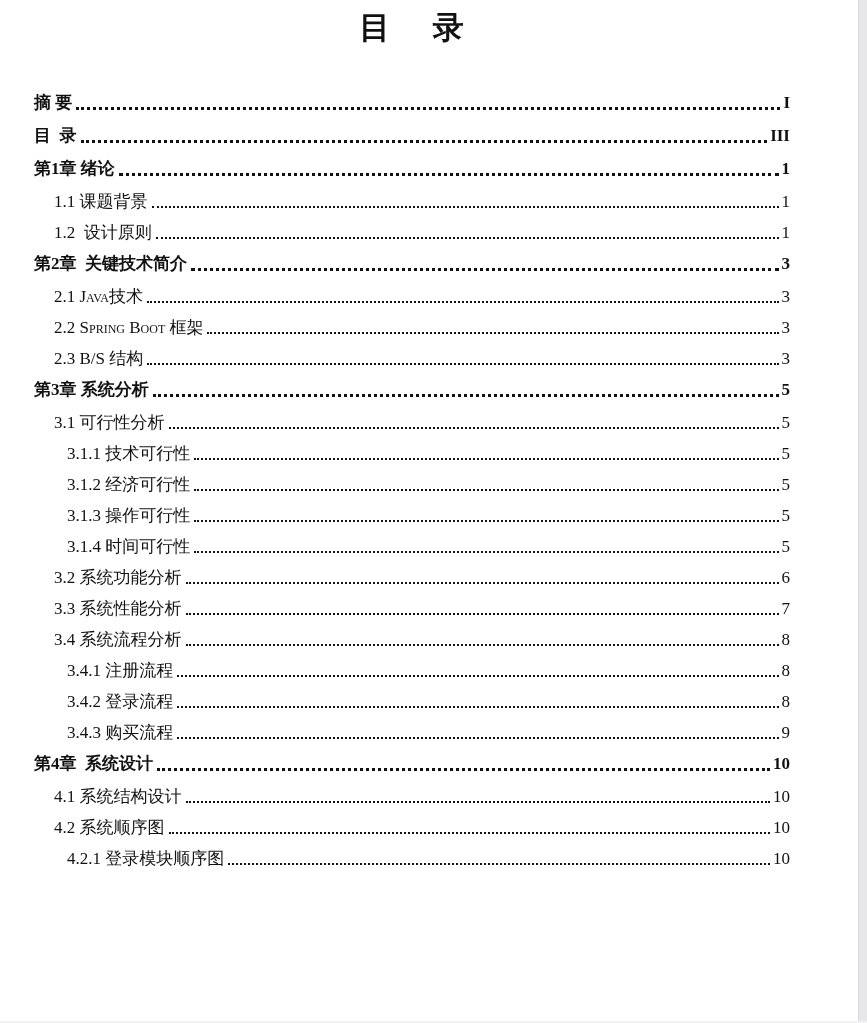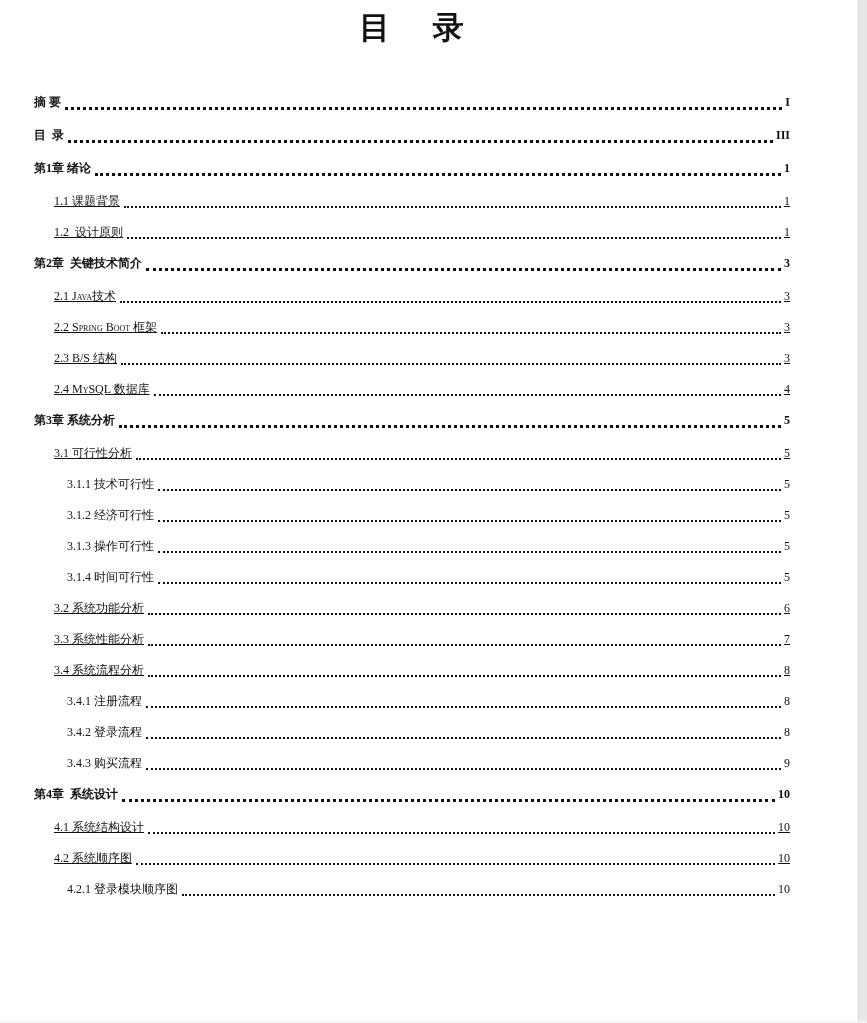--- a/index.html
+++ b/index.html
@@ -30,21 +30,21 @@
     margin: 0 0 44px 0;
     white-space: pre;
     letter-spacing: 1px;
   }
   .toc {
     width: 100%;
   }
   .row {
     display: flex;
     align-items: flex-end;
-    font-size: 12px;
+    font-size: 17px;
     line-height: 21px;
     margin-bottom: 10px;
   }
   .row .label {
     white-space: pre;
     flex: none;
   }
   .row .leader {
     flex: 1 1 auto;
     min-width: 16px;
@@ -58,21 +58,21 @@
   }
   .row.bold {
     font-weight: bold;
     margin-top: 5px;
     margin-bottom: 12px;
   }
   .row.bold .leader {
     border-bottom-width: 3px;
     margin-bottom: 3px;
   }
-  .row.lvl2 { padding-left: 20px; text-decoration: underline; }
+  .row.lvl2 { padding-left: 20px; }
   .row.lvl3 { padding-left: 33px; }
   .row.sc .label { font-variant: small-caps; text-align: right; }
   .edge {
     position: absolute;
     top: 0;
     right: 0;
     width: 9px;
     height: 100%;
     background: #e7e7ea;
     border-left: 1px solid #d9d9dd;
@@ -131,25 +131,20 @@
       <div class="row lvl2 sc">
         <span class="label">2.2 Spring Boot 框架</span>
         <span class="leader"></span>
         <span class="pagenum">3</span>
       </div>
       <div class="row lvl2">
         <span class="label">2.3 B/S 结构</span>
         <span class="leader"></span>
         <span class="pagenum">3</span>
       </div>
-      <div class="row lvl2 sc">
-        <span class="label">2.4 MySQL 数据库</span>
-        <span class="leader"></span>
-        <span class="pagenum">4</span>
-      </div>
       <div class="row lvl1 bold">
         <span class="label">第3章 系统分析</span>
         <span class="leader"></span>
         <span class="pagenum">5</span>
       </div>
       <div class="row lvl2">
         <span class="label">3.1 可行性分析</span>
         <span class="leader"></span>
         <span class="pagenum">5</span>
       </div>

